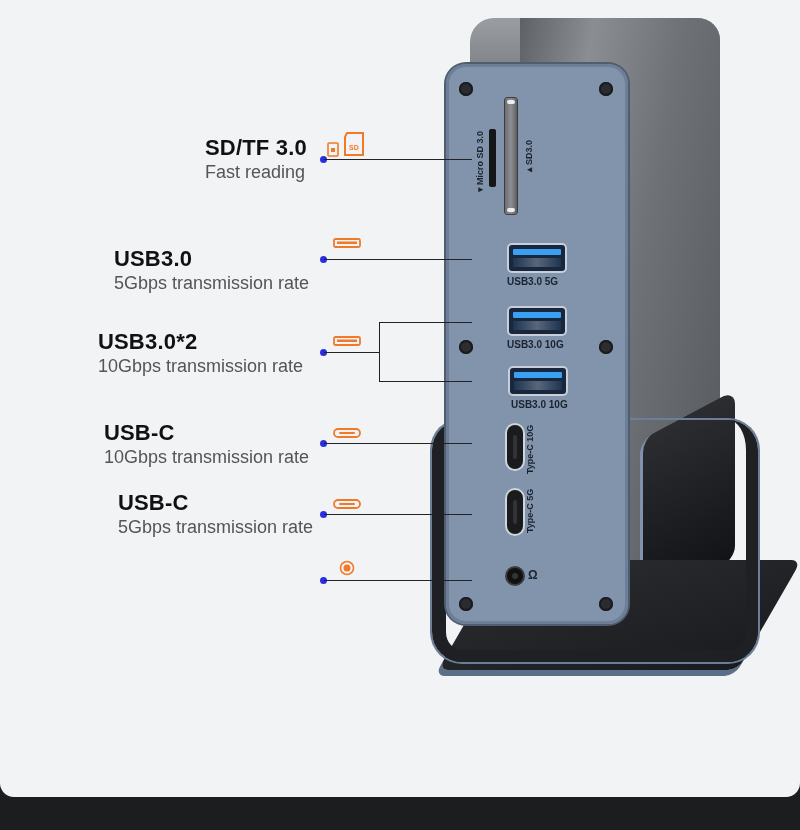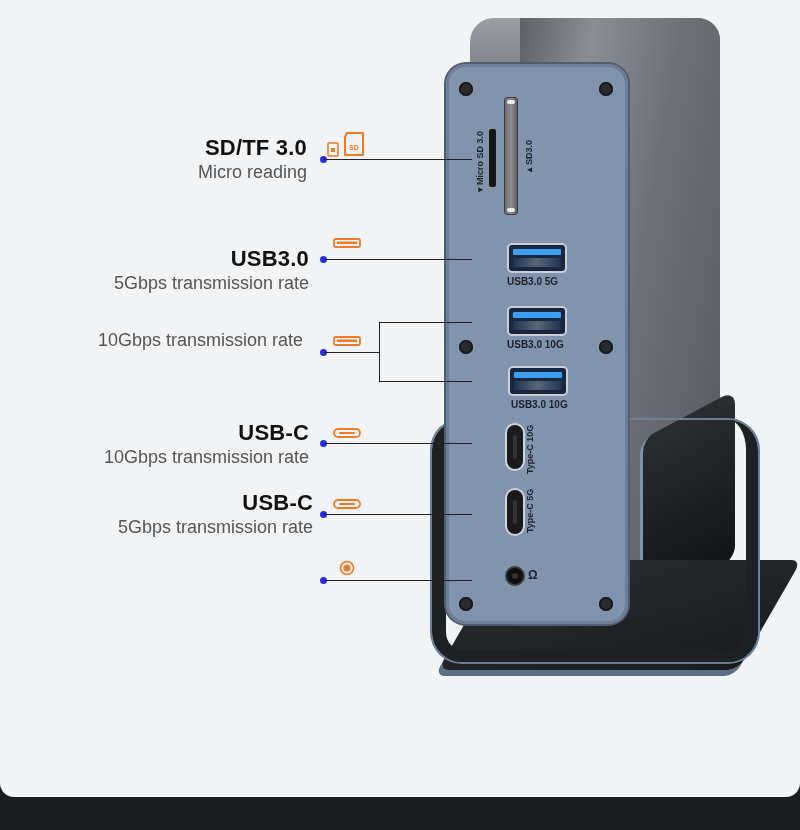--- a/index.html
+++ b/index.html
@@ -1,20 +1,20 @@
 <!DOCTYPE html>
 <html><head>
 <meta charset="utf-8">
 <style>
   html, body { margin:0; padding:0; }
   body { width:800px; height:830px; position:relative; overflow:hidden; background:#1c1d1f; font-family:"Liberation Sans", sans-serif; }
   .canvas { position:absolute; left:0; top:0; width:800px; height:797px; background:#f2f3f5; border-radius:0 0 14px 14px; overflow:hidden; }
 
   
-  .label { position:absolute; text-align:right; }
+  .label { position:absolute; }
   .label .t { font-weight:700; font-size:22px; color:#111; line-height:26px; letter-spacing:0.2px; }
   .label .s { font-size:18px; color:#555; line-height:22px; }
   .dot { position:absolute; width:7px; height:7px; border-radius:50%; background:#2a2ee0; }
   .line { position:absolute; height:1px; background:#222; }
   .vline { position:absolute; width:1px; background:#222; }
   .oicon { position:absolute; }
 
   
   .side { position:absolute; left:520px; top:18px; width:200px; height:560px; background:linear-gradient(100deg,#5e6165 0%,#8a8d92 25%,#6e7176 55%,#55585c 100%); border-radius:0 22px 10px 0; }
   .side-top { position:absolute; left:470px; top:18px; width:250px; height:60px; background:linear-gradient(180deg,#9a9da2,#7a7d82); border-radius:24px 22px 0 0; }
@@ -75,21 +75,21 @@
   <div class="usbc" style="left:507px;top:425px;"></div>
   <div class="vtext" style="left:525px;top:474px;">Type-C 10G</div>
   <div class="usbc" style="left:507px;top:490px;"></div>
   <div class="vtext" style="left:525px;top:533px;">Type-C 5G</div>
 
   <div class="jack"></div>
   <div class="hp">Ω</div>
 
   <div class="label" style="right:493px;top:135px;">
     <div class="t">SD/TF 3.0</div>
-    <div class="s">Micro reading</div>
+    <div class="s">Fast reading</div>
   </div>
   <svg class="oicon" style="left:327px;top:131px;" width="40" height="28" viewBox="0 0 40 28">
     <rect x="1" y="12" width="10" height="13" rx="1" fill="none" stroke="#f07a2a" stroke-width="1.6"></rect>
     <rect x="4" y="17" width="4" height="4" fill="#f07a2a"></rect>
     <path d="M20 2 H36 V24 H18 V6 Z" fill="none" stroke="#f07a2a" stroke-width="2"></path>
     <text x="22" y="19" font-size="7" font-weight="700" fill="#f07a2a" font-family="Liberation Sans, sans-serif">SD</text>
   </svg>
   <div class="dot" style="left:320px;top:156px;"></div>
   <div class="line" style="left:324px;top:159px;width:148px;"></div>
 
@@ -98,20 +98,21 @@
     <div class="s">5Gbps transmission rate</div>
   </div>
   <svg class="oicon" style="left:333px;top:238px;" width="28" height="10" viewBox="0 0 28 10">
     <rect x="1" y="1" width="26" height="8" rx="1.5" fill="none" stroke="#f07a2a" stroke-width="1.8"></rect>
     <rect x="4" y="3.5" width="20" height="2.5" fill="#f07a2a"></rect>
   </svg>
   <div class="dot" style="left:320px;top:256px;"></div>
   <div class="line" style="left:324px;top:259px;width:148px;"></div>
 
   <div class="label" style="right:497px;top:329px;">
+    <div class="t">USB3.0*2</div>
     <div class="s">10Gbps transmission rate</div>
   </div>
   <svg class="oicon" style="left:333px;top:336px;" width="28" height="10" viewBox="0 0 28 10">
     <rect x="1" y="1" width="26" height="8" rx="1.5" fill="none" stroke="#f07a2a" stroke-width="1.8"></rect>
     <rect x="4" y="3.5" width="20" height="2.5" fill="#f07a2a"></rect>
   </svg>
   <div class="dot" style="left:320px;top:349px;"></div>
   <div class="line" style="left:324px;top:352px;width:56px;"></div>
   <div class="vline" style="left:379px;top:322px;height:60px;"></div>
   <div class="line" style="left:379px;top:322px;width:93px;"></div>

